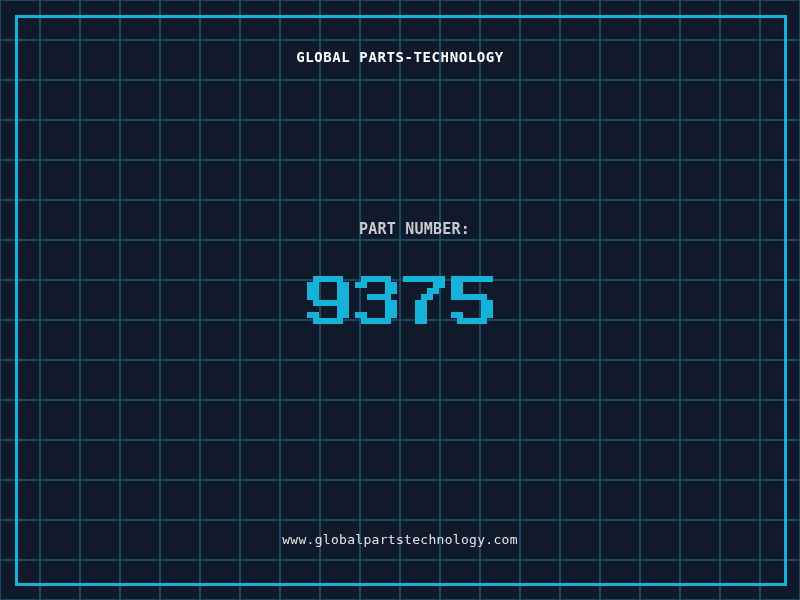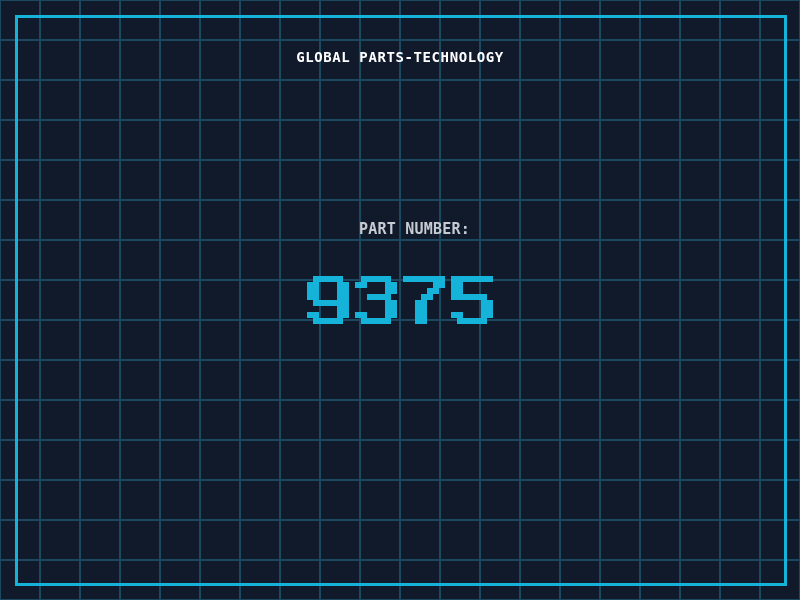--- a/index.html
+++ b/index.html
@@ -318,13 +318,14 @@
         <i class="on"></i>
         <i></i>
         <i class="on"></i>
         <i class="on"></i>
         <i class="on"></i>
         <i class="on"></i>
         <i class="on"></i>
         <i></i>
       </span></div>
 
+  <div class="txt url">www.globalpartstechnology.com</div>
 </div>
 
 </body></html>

